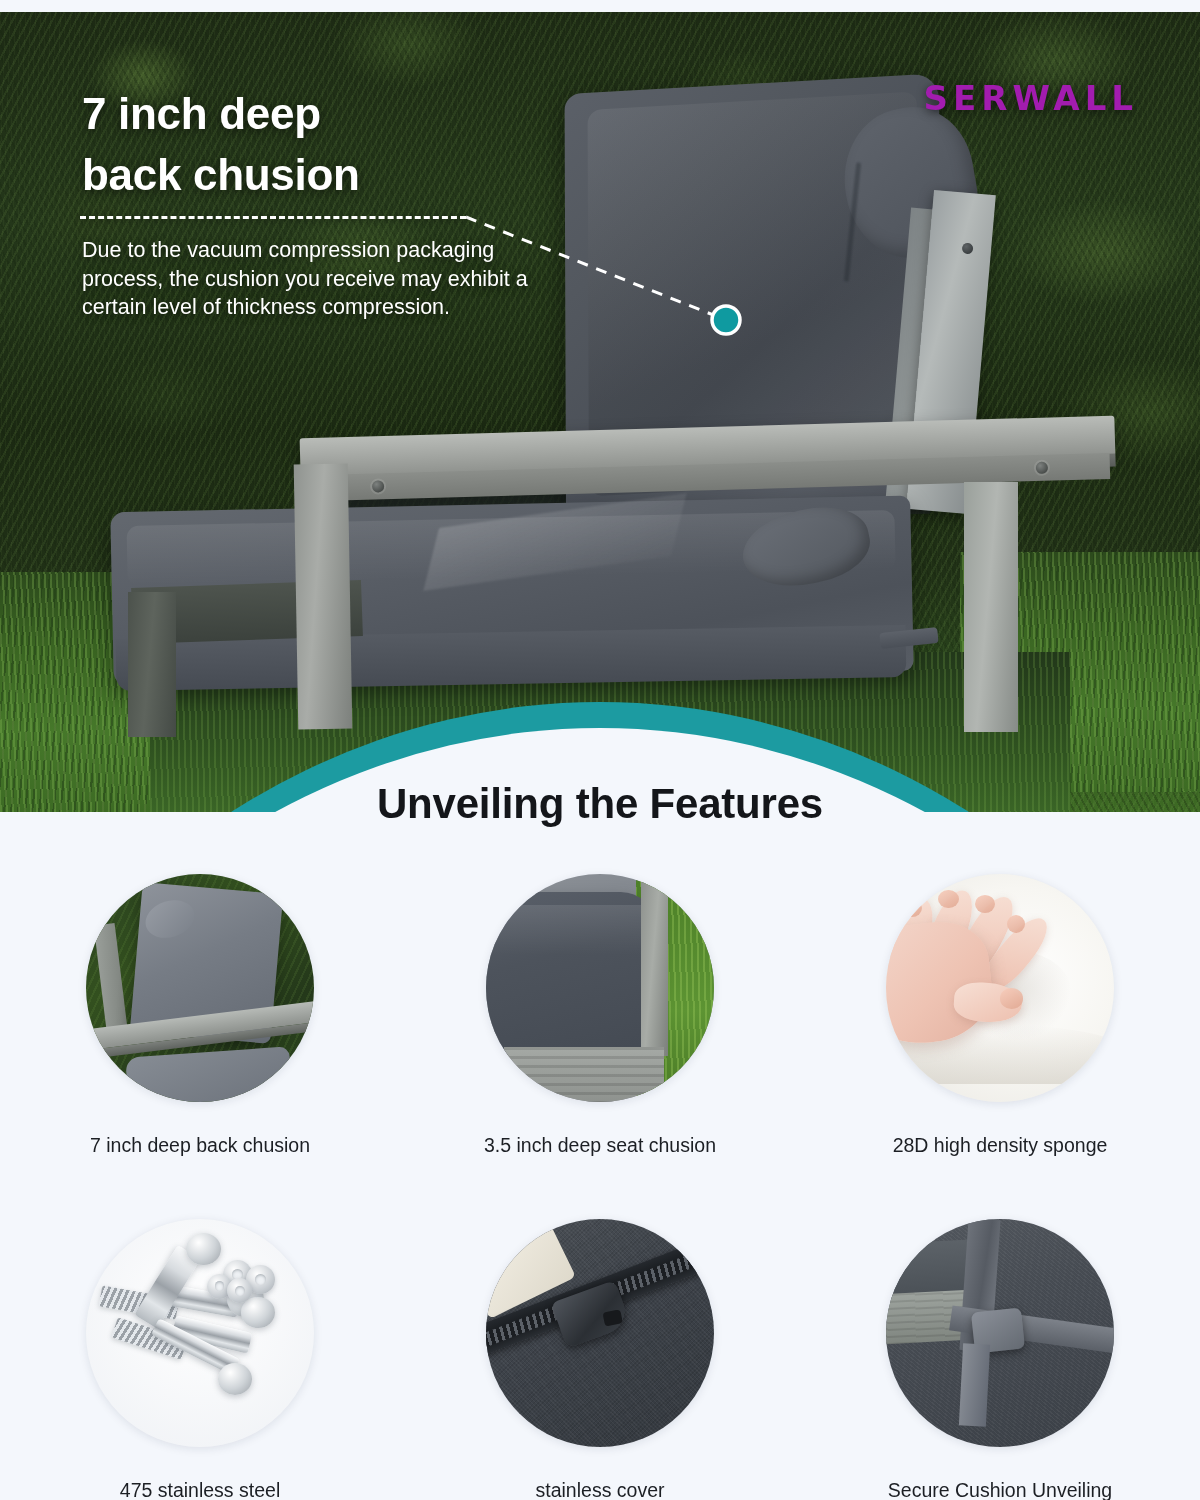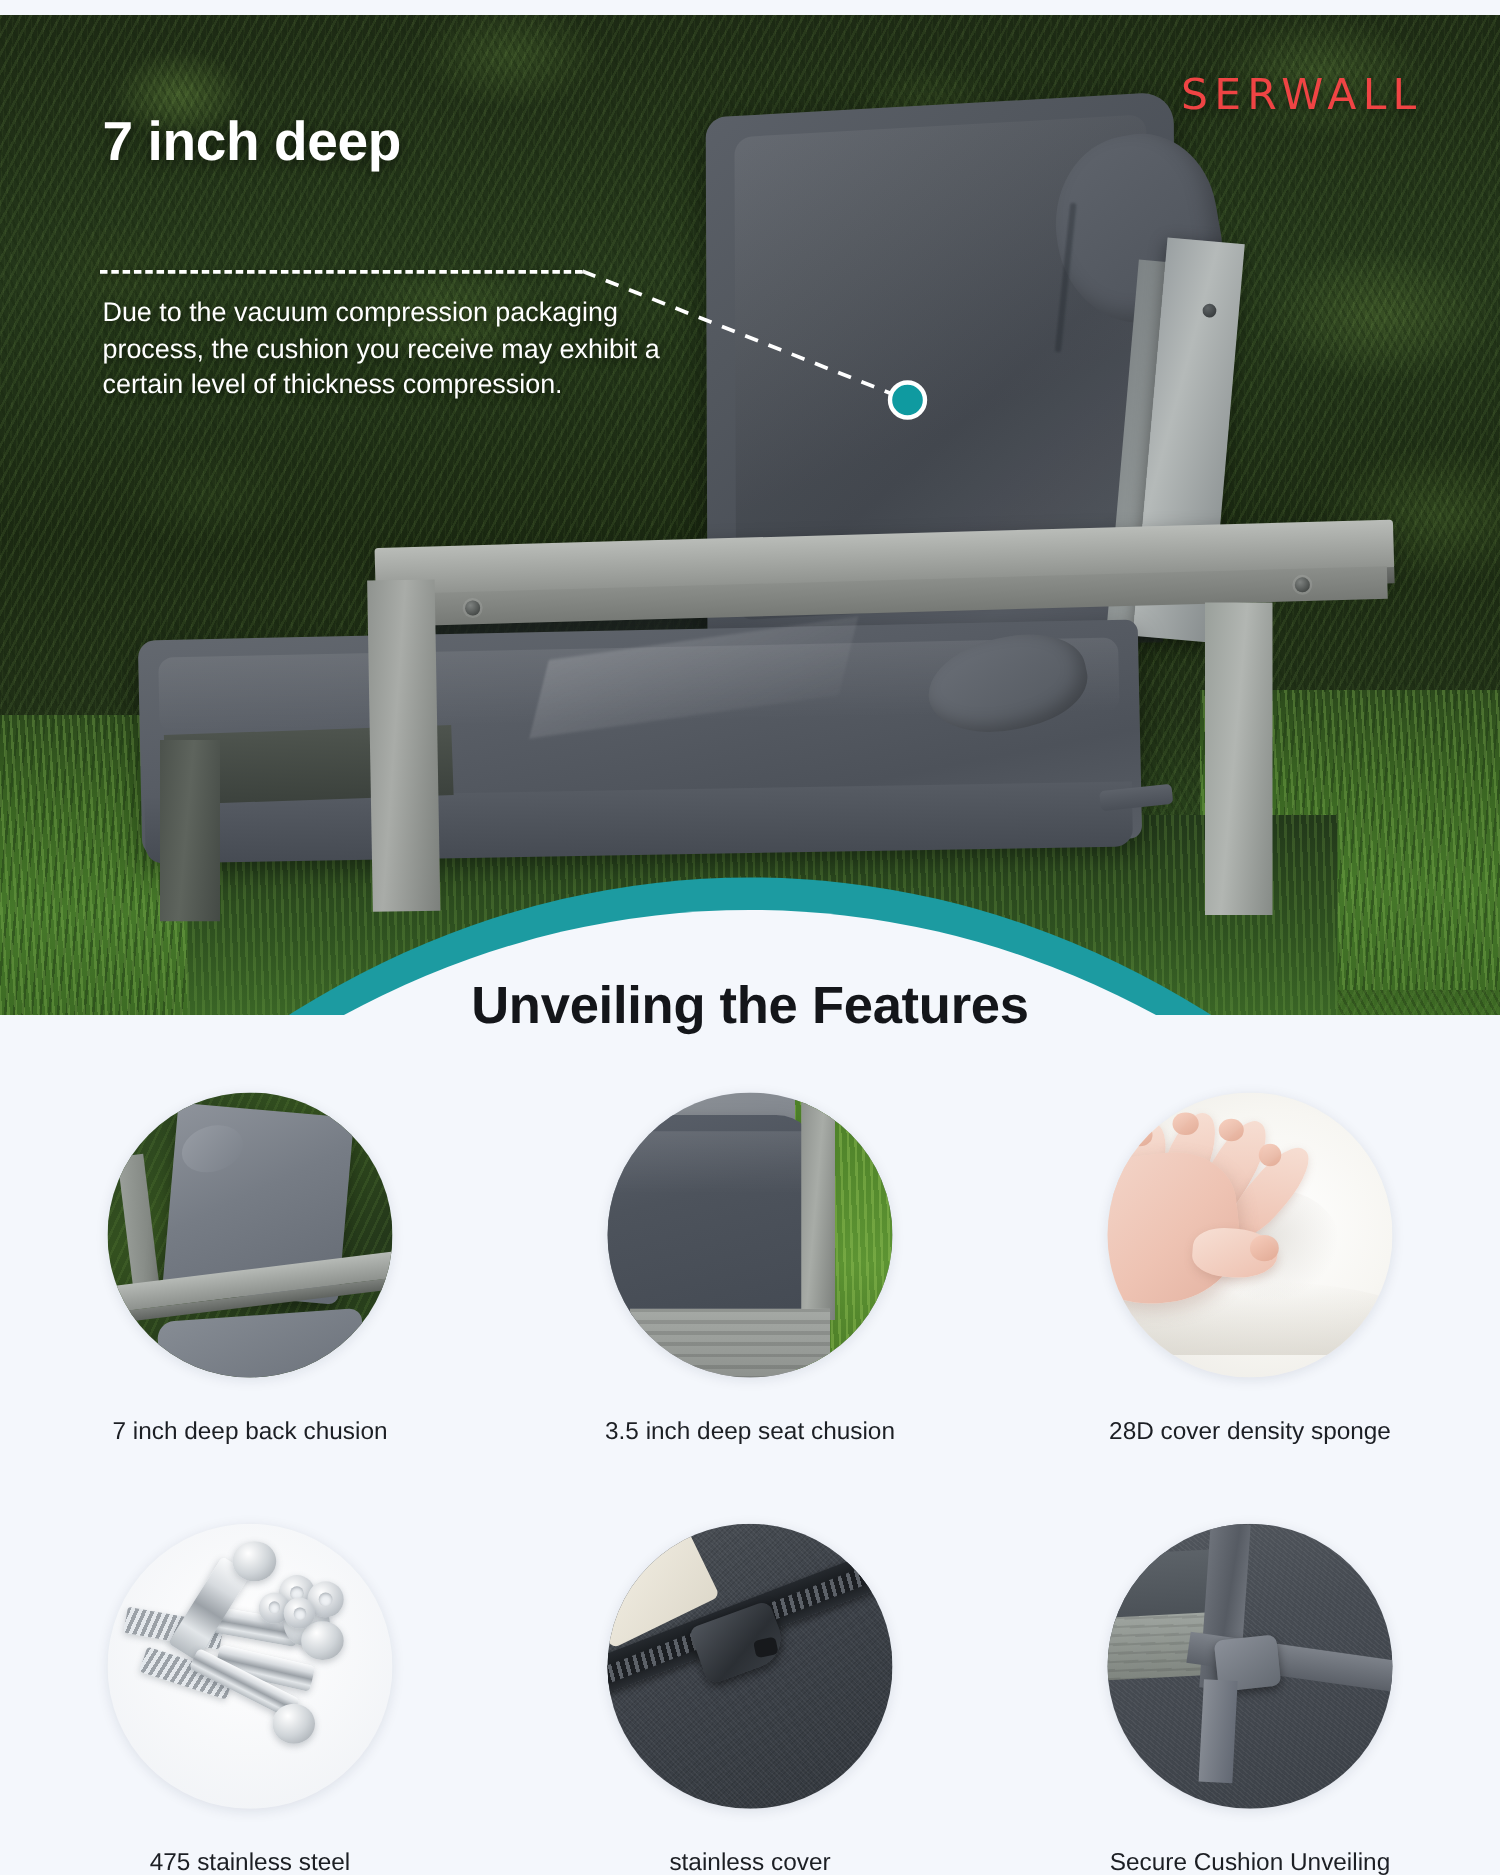--- a/index.html
+++ b/index.html
@@ -200,22 +200,22 @@
     border-top:3px dashed #ffffff;
     filter:drop-shadow(0 1px 3px rgba(0,0,0,.5));
   }
   .hero-body{
     position:absolute; left:82px; top:224px; width:480px;
     color:#fff; font-size:21.5px; line-height:1.33; font-weight:500;
     text-shadow:0 2px 8px rgba(0,0,0,.6);
   }
   .leader-svg{ position:absolute; left:0; top:0; width:1200px; height:800px; pointer-events:none; }
   .logo{
-    position:absolute; right:62px; top:44px;
-    color:#ef4444; font-size:34px; font-weight:400; letter-spacing:5px;
+    position:absolute; right:62px; top:66px;
+    color:#a21caf; font-size:34px; font-weight:700; letter-spacing:5px;
     font-family:"DejaVu Sans", sans-serif;
     text-shadow:0 2px 8px rgba(0,0,0,.55);
   }
 
   
   .arc-wrap{ position:absolute; left:0; top:0; width:1200px; height:820px; overflow:hidden; pointer-events:none; }
   .teal-arc{
     position:absolute; left:-170px; top:690px; width:1540px; height:900px;
     border-radius:50% 50% 0 0 / 100% 100% 0 0;
     background:#1C9BA1;
@@ -484,20 +484,21 @@
       <div class="leg-left"></div>
     </div>
 
     <svg class="leader-svg" viewBox="0 0 1200 800" xmlns="http://www.w3.org/2000/svg">
       <path d="M466 205 L726 308" stroke="#ffffff" stroke-width="3" stroke-dasharray="11 9" fill="none" stroke-linecap="butt"></path>
       <circle cx="726" cy="308" r="14" fill="#0F9AA0" stroke="#ffffff" stroke-width="3.5"></circle>
     </svg>
 
     <div class="hero-title">
       <div>7 inch deep</div>
+      <div>back chusion</div>
     </div>
     <div class="title-divider"></div>
     <div class="hero-body">Due to the vacuum compression packaging process, the cushion you receive may exhibit a certain level of thickness compression.</div>
 
     <div class="logo">SERWALL</div>
 
     <div class="arc-wrap">
       <div class="teal-arc"></div>
       <div class="white-arc"></div>
     </div>
@@ -544,21 +545,21 @@
             <div class="fin f4"></div>
           <div class="palm"></div>
             <div class="fin thumb"></div>
           <div class="nail" style="left:7%;top:11%;width:9%;height:8%;"></div>
           <div class="nail" style="left:23%;top:7%;width:9%;height:8%;"></div>
           <div class="nail" style="left:39%;top:9%;width:9%;height:8%;"></div>
           <div class="nail" style="left:53%;top:18%;width:8%;height:8%;"></div>
           <div class="nail" style="left:50%;top:50%;width:10%;height:9%;"></div>
         </div>
       </div>
-      <div class="cap">28D cover density sponge</div>
+      <div class="cap">28D high density sponge</div>
     </div>
 
     <div class="cell">
       <div class="circle">
         <div class="art-bolts">
           <div class="thread" style="left:6%;  top:32%; width:34%; height:9%;  transform:rotate(10deg);"></div>
           <div class="bolt-shaft" style="left:33%; top:31%; width:34%; height:9%;  transform:rotate(10deg);"></div>
           <div class="bolt-head" style="left:62%; top:27%; width:16%; height:16%;"></div>
           <div class="bolt-shaft" style="left:30%; top:12%; width:12%; height:36%; transform:rotate(32deg);"></div>
           <div class="bolt-head" style="left:44%; top:6%;  width:15%; height:14%;"></div>

